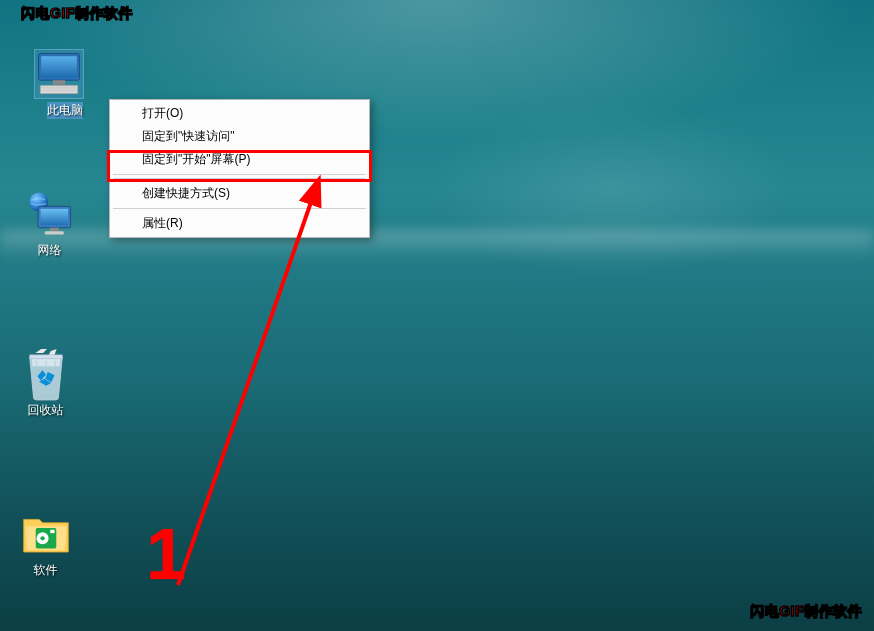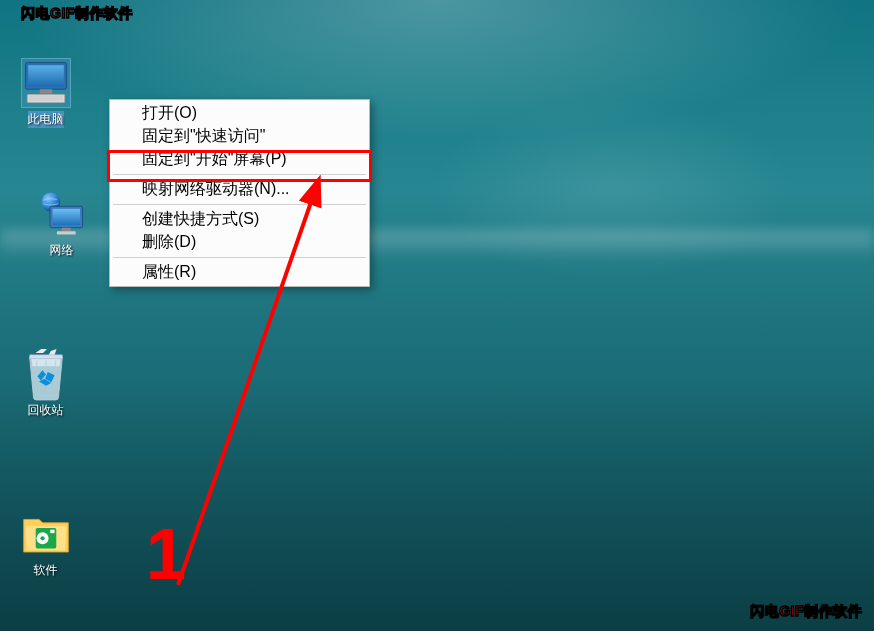--- a/index.html
+++ b/index.html
@@ -77,21 +77,21 @@
       box-shadow: 3px 3px 8px rgba(0,0,0,0.35);
       padding: 2px;
       z-index: 50;
     }
     .context-menu .item {
       display: flex;
       align-items: center;
       height: 23px;
       padding: 0 8px 0 30px;
       position: relative;
-      font-size: 16px;
+      font-size: 12px;
       color: #000;
       cursor: default;
     }
     .context-menu .item .icon-slot {
       position: absolute;
       left: 6px; top: 50%;
       transform: translateY(-50%);
       width: 16px; height: 16px;
     }
     .context-menu .sep {
@@ -143,42 +143,42 @@
 <body>
 
 <div class="watermark" style="left:21px; top:5px;">
   <span class="wm-red">闪电GIF</span><span class="wm-white">制作软件</span>
 </div>
 
 <div class="watermark" style="right:12px; bottom:10px;">
   <span class="wm-red">闪电GIF</span><span class="wm-white">制作软件</span>
 </div>
 
-<div class="desktop-icon selected" style="left:8px; top:59px;">
+<div class="desktop-icon selected" style="left:8px; top:50px;align-items:flex-end;">
   <div class="icon-glyph">
     <svg width="54" height="50" viewBox="0 0 54 50">
       <rect x="4" y="2" width="46" height="30" rx="2" fill="#2b6fb5" stroke="#1a4a7a" stroke-width="1"></rect>
       <rect x="7" y="5" width="40" height="24" fill="url(#mgrad)"></rect>
       <defs>
           <linearGradient id="mgrad" x1="0" y1="0" x2="0" y2="1">
             <stop offset="0" stop-color="#5ab0e8"></stop>
             <stop offset="1" stop-color="#1d6bb0"></stop>
           </linearGradient>
         </defs>
       <rect x="20" y="32" width="14" height="5" fill="#888"></rect>
       <rect x="6" y="38" width="42" height="9" rx="1" fill="#d8d8d8" stroke="#aaa"></rect>
       <line x1="8" y1="40" x2="46" y2="40" stroke="#bbb" stroke-width="0.5"></line>
       <line x1="8" y1="42" x2="46" y2="42" stroke="#bbb" stroke-width="0.5"></line>
       <line x1="8" y1="44" x2="46" y2="44" stroke="#bbb" stroke-width="0.5"></line>
     </svg>
   </div>
   <span class="label">此电脑</span>
 </div>
 
-<div class="desktop-icon" style="left:24px; top:190px;">
+<div class="desktop-icon" style="left:12px; top:190px;">
   <div class="icon-glyph">
     <svg width="56" height="54" viewBox="0 0 56 54">
       <circle cx="15" cy="13" r="11" fill="url(#glgrad)"></circle>
       <defs>
         <radialGradient id="glgrad" cx="0.35" cy="0.3" r="0.8">
             <stop offset="0" stop-color="#7fc8ff"></stop>
             <stop offset="0.6" stop-color="#2a7fd0"></stop>
             <stop offset="1" stop-color="#0d3a70"></stop>
           </radialGradient>
         <linearGradient id="scrn" x1="0" y1="0" x2="0" y2="1">
@@ -233,29 +233,23 @@
   <div class="item">
     <span>打开(O)</span>
   </div>
   <div class="item">
     <span>固定到"快速访问"</span>
   </div>
   <div class="item">
     <span>固定到"开始"屏幕(P)</span>
   </div>
   <div class="sep"></div>
-  <div class="item">
-    <span>映射网络驱动器(N)...</span>
-  </div>
   <div class="sep"></div>
   <div class="item">
     <span>创建快捷方式(S)</span>
-  </div>
-  <div class="item">
-    <span>删除(D)</span>
   </div>
   <div class="sep"></div>
   <div class="item">
     <span>属性(R)</span>
   </div>
 </div>
 
 <div class="highlight-box" style="left:107px; top:150px; width:265px; height:32px;"></div>
 
 <svg class="arrow-svg" width="874" height="631">

